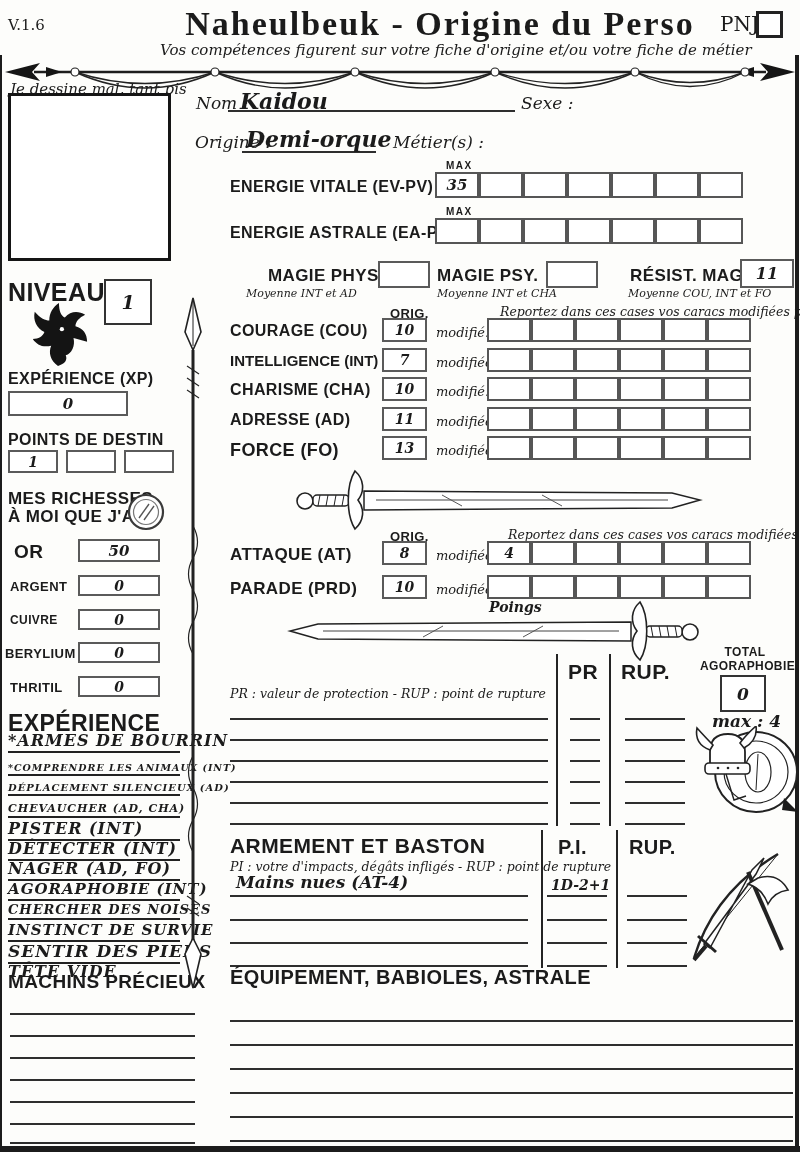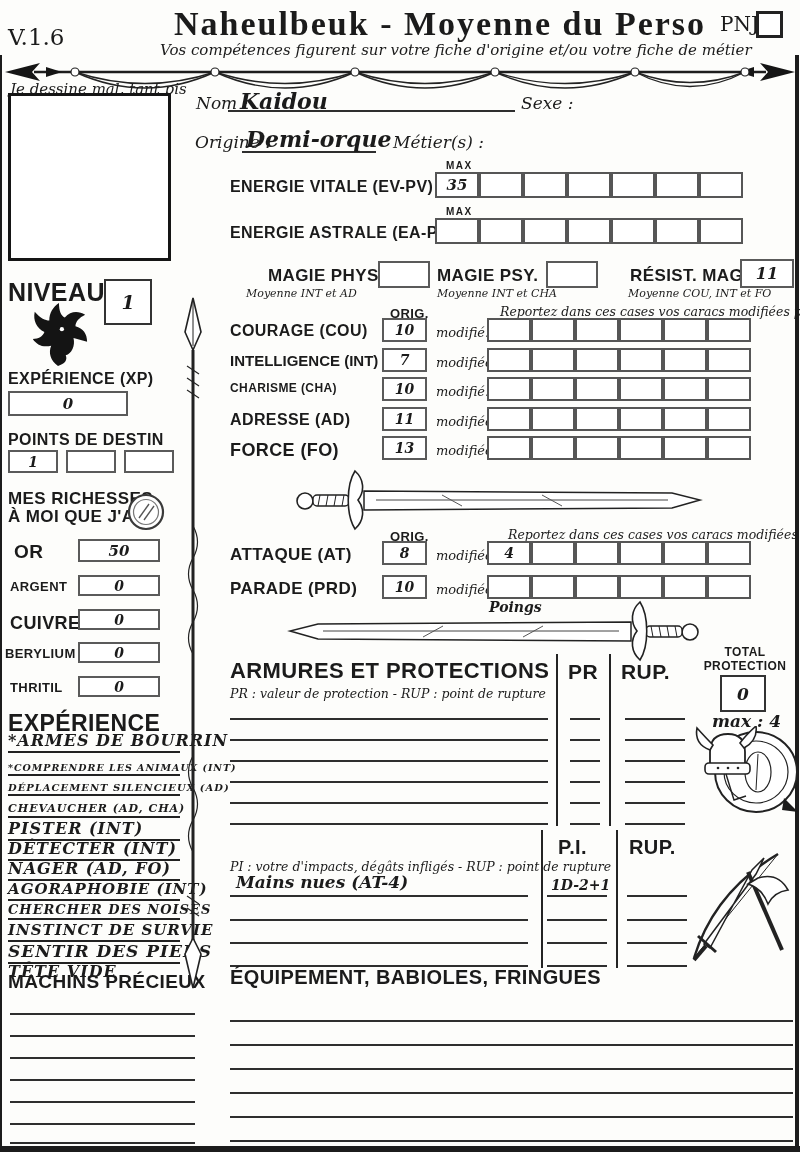--- a/index.html
+++ b/index.html
@@ -23,22 +23,22 @@
 </style>
 </head>
 <body>
 
 <div class="page">
 
   <div class="abs edge" style="left:0;top:55px;width:2px;height:1097px"></div>
   <div class="abs edge" style="left:795px;top:55px;width:4px;height:1097px"></div>
   <div class="abs edge" style="left:0;top:1146px;width:800px;height:6px"></div>
 
-  <div class="abs cal" style="left:8px;top:24px;font-size:23px;font-style:normal">V.1.6</div>
-  <div class="abs title" style="left:160px;top:5px;width:560px;text-align:center;font-size:34px">Naheulbeuk - Moyenne du Perso</div>
+  <div class="abs cal" style="left:8px;top:16px;font-size:15px;font-style:normal">V.1.6</div>
+  <div class="abs title" style="left:160px;top:5px;width:560px;text-align:center;font-size:34px">Naheulbeuk - Origine du Perso</div>
   <div class="abs cal" style="left:720px;top:12px;font-size:20px;font-style:normal">PNJ</div>
   <div class="abs" style="left:756px;top:11px;width:27px;height:27px;border:3px solid #222;box-sizing:border-box;background:#fff"></div>
   <div class="abs cal" style="left:160px;top:41px;width:560px;text-align:center;font-size:15px">Vos compétences figurent sur votre fiche d'origine et/ou votre fiche de métier</div>
 
   <svg class="abs" style="left:0;top:57px" width="800" height="36" viewBox="0 0 800 36">
     <line x1="34" y1="15" x2="766" y2="15" stroke="#1d1d1d" stroke-width="2.5"></line>
     <path d="M5,15 L40,6 L32,15 L40,24 Z" fill="#151515"></path>
     <path d="M46,10 L62,15 L46,20 Z" fill="#151515"></path>
     <path d="M795,15 L760,6 L768,15 L760,24 Z" fill="#151515"></path>
     <path d="M754,10 L738,15 L754,20 Z" fill="#151515"></path>
@@ -145,21 +145,21 @@
   <div class="abs cal" style="left:436px;top:355px;font-size:13px">modifiée...</div>
   <div class="abs cellrow" style="left:487px;top:348px">
     <div class="cell"></div>
       <div class="cell"></div>
       <div class="cell"></div>
       <div class="cell"></div>
       <div class="cell"></div>
       <div class="cell"></div>
   </div>
 
-  <div class="abs h" style="left:230px;top:381px;font-size:12px">CHARISME (CHA)</div>
+  <div class="abs h" style="left:230px;top:381px;font-size:16px">CHARISME (CHA)</div>
   <div class="abs box" style="left:382px;top:377px;width:45px;height:24px">
       <span class="hand" style="font-size:14px">10</span>
     </div>
   <div class="abs cal" style="left:436px;top:384px;font-size:13px">modifié...</div>
   <div class="abs cellrow" style="left:487px;top:377px">
     <div class="cell"></div>
       <div class="cell"></div>
       <div class="cell"></div>
       <div class="cell"></div>
       <div class="cell"></div>
@@ -251,29 +251,28 @@
         <line x1="44" y1="29" x2="42" y2="40" stroke="#222"></line>
         <line x1="52" y1="29" x2="50" y2="40" stroke="#222"></line>
       <path d="M63,5 C54,19 54,49 63,63 C72,55 73,43 66,34 C73,25 72,13 63,5 Z" fill="#fff" stroke="#222" stroke-width="1.6"></path>
       <path d="M72,25 L385,27 L413,34 L385,42 L72,44 Z" fill="#fff" stroke="#222" stroke-width="1.5"></path>
       <line x1="84" y1="34" x2="380" y2="34" stroke="#444" stroke-width="1"></line>
       <line x1="160" y1="29" x2="180" y2="40" stroke="#555" stroke-width="1"></line>
       <line x1="260" y1="29" x2="280" y2="40" stroke="#555" stroke-width="1"></line>
     </g>
   </svg>
 
-  <div class="abs h" style="left:230px;top:658px;font-size:22px">ARMURES ET PROTECTIONS</div>
   <div class="abs cal" style="left:230px;top:686px;font-size:12.5px">PR : valeur de protection - RUP : point de rupture</div>
   <div class="abs vline" style="left:556px;top:654px;height:172px"></div>
   <div class="abs vline" style="left:609px;top:654px;height:172px"></div>
   <div class="abs h" style="left:568px;top:660px;font-size:21px">PR</div>
   <div class="abs h" style="left:621px;top:660px;font-size:21px">RUP.</div>
 
   <div class="abs h" style="left:700px;top:645px;width:90px;text-align:center;font-size:12px">TOTAL</div>
-  <div class="abs h" style="left:700px;top:659px;width:90px;text-align:center;font-size:12px">PROTECTION</div>
+  <div class="abs h" style="left:700px;top:659px;width:90px;text-align:center;font-size:12px">AGORAPHOBIE</div>
   <div class="abs box" style="left:720px;top:675px;width:46px;height:37px;border-width:2.5px;border-color:#333">
       <span class="hand" style="font-size:17px">0</span>
     </div>
   <div class="abs hand" style="left:712px;top:711px;font-size:17px">max : 4</div>
 
   <div class="abs ln" style="left:230px;top:700px;width:318px;height:18px"></div>
   <div class="abs ln" style="left:570px;top:700px;width:30px;height:18px"></div>
   <div class="abs ln" style="left:625px;top:700px;width:60px;height:18px"></div>
   <div class="abs ln" style="left:230px;top:721px;width:318px;height:18px"></div>
   <div class="abs ln" style="left:570px;top:721px;width:30px;height:18px"></div>
@@ -300,20 +299,21 @@
     <path d="M22,26 Q22,8 40,8 Q57,8 57,26 L57,40 L22,40 Z" fill="#fff" stroke="#222" stroke-width="1.8"></path>
     <rect x="17" y="37" width="45" height="11" rx="4" fill="#fff" stroke="#222" stroke-width="1.6"></rect>
     <path d="M22,24 Q6,18 9,2 Q18,12 25,19 Z" fill="#fff" stroke="#222" stroke-width="1.6"></path>
     <path d="M56,22 Q70,14 68,0 Q58,9 52,17 Z" fill="#fff" stroke="#222" stroke-width="1.6"></path>
     <path d="M38,48 L46,74 L58,70" fill="none" stroke="#222" stroke-width="1.4"></path>
     <circle cx="30" cy="42" r="1.3" fill="#222"></circle>
       <circle cx="40" cy="42" r="1.3" fill="#222"></circle>
       <circle cx="50" cy="42" r="1.3" fill="#222"></circle>
   </svg>
 
+  <div class="abs h" style="left:230px;top:834px;font-size:21px">ARMEMENT ET BASTON</div>
   <div class="abs cal" style="left:230px;top:859px;font-size:12.5px">PI : votre d'impacts, dégâts infligés - RUP : point de rupture</div>
   <div class="abs vline" style="left:541px;top:830px;height:138px"></div>
   <div class="abs vline" style="left:616px;top:830px;height:138px"></div>
   <div class="abs h" style="left:558px;top:836px;font-size:20px">P.I.</div>
   <div class="abs h" style="left:629px;top:836px;font-size:20px">RUP.</div>
 
   <div class="abs ln" style="left:230px;top:872px;width:298px;height:23px">
     <span class="hand" style="font-size:17px;margin-left:6px">Mains nues (AT-4)</span>
   </div>
   <div class="abs ln" style="left:547px;top:876px;width:60px;height:19px">
@@ -333,21 +333,21 @@
   <svg class="abs" style="left:686px;top:850px" width="110" height="112" viewBox="0 0 110 112">
     <path d="M92,4 Q28,42 8,108" fill="none" stroke="#222" stroke-width="2.4"></path>
     <line x1="92" y1="4" x2="8" y2="108" stroke="#222" stroke-width="1"></line>
     <path d="M18,94 L70,24 L78,8 L66,20 L24,98 Z" fill="#fff" stroke="#222" stroke-width="1.5"></path>
     <line x1="12" y1="86" x2="30" y2="102" stroke="#222" stroke-width="3"></line>
     <line x1="20" y1="96" x2="8" y2="110" stroke="#222" stroke-width="4"></line>
     <line x1="62" y1="22" x2="96" y2="100" stroke="#222" stroke-width="4"></line>
     <path d="M72,28 Q92,22 102,40 Q88,42 82,54 Q76,38 62,34 Z" fill="#fff" stroke="#222" stroke-width="1.6"></path>
   </svg>
 
-  <div class="abs h" style="left:230px;top:966px;font-size:20px">ÉQUIPEMENT, BABIOLES, FRINGUES</div>
+  <div class="abs h" style="left:230px;top:966px;font-size:20px">ÉQUIPEMENT, BABIOLES, ASTRALE</div>
   <div class="abs ln" style="left:230px;top:1002px;width:563px;height:18px"></div>
   <div class="abs ln" style="left:230px;top:1026px;width:563px;height:18px"></div>
   <div class="abs ln" style="left:230px;top:1050px;width:563px;height:18px"></div>
   <div class="abs ln" style="left:230px;top:1074px;width:563px;height:18px"></div>
   <div class="abs ln" style="left:230px;top:1098px;width:563px;height:18px"></div>
   <div class="abs ln" style="left:230px;top:1122px;width:563px;height:18px"></div>
 
   <div class="abs h" style="left:8px;top:278px;font-size:25px">NIVEAU</div>
   <div class="abs box" style="left:104px;top:279px;width:48px;height:46px;border-width:2.5px;border-color:#333">
       <span class="hand" style="font-size:19px">1</span>
@@ -384,21 +384,21 @@
   </svg>
 
   <div class="abs h" style="left:14px;top:541px;font-size:19px">OR</div>
   <div class="abs box" style="left:78px;top:539px;width:82px;height:23px">
       <span class="hand" style="font-size:15px">50</span>
     </div>
   <div class="abs h" style="left:10px;top:579px;font-size:13px">ARGENT</div>
   <div class="abs box" style="left:78px;top:575px;width:82px;height:21px">
       <span class="hand" style="font-size:14px">0</span>
     </div>
-  <div class="abs h" style="left:10px;top:613px;font-size:18px">CUIVRE</div>
+  <div class="abs h" style="left:10px;top:613px;font-size:12px">CUIVRE</div>
   <div class="abs box" style="left:78px;top:609px;width:82px;height:21px">
       <span class="hand" style="font-size:14px">0</span>
     </div>
   <div class="abs h" style="left:5px;top:646px;font-size:13px">BERYLIUM</div>
   <div class="abs box" style="left:78px;top:642px;width:82px;height:21px">
       <span class="hand" style="font-size:14px">0</span>
     </div>
   <div class="abs h" style="left:10px;top:680px;font-size:13px">THRITIL</div>
   <div class="abs box" style="left:78px;top:676px;width:82px;height:21px">
       <span class="hand" style="font-size:14px">0</span>

